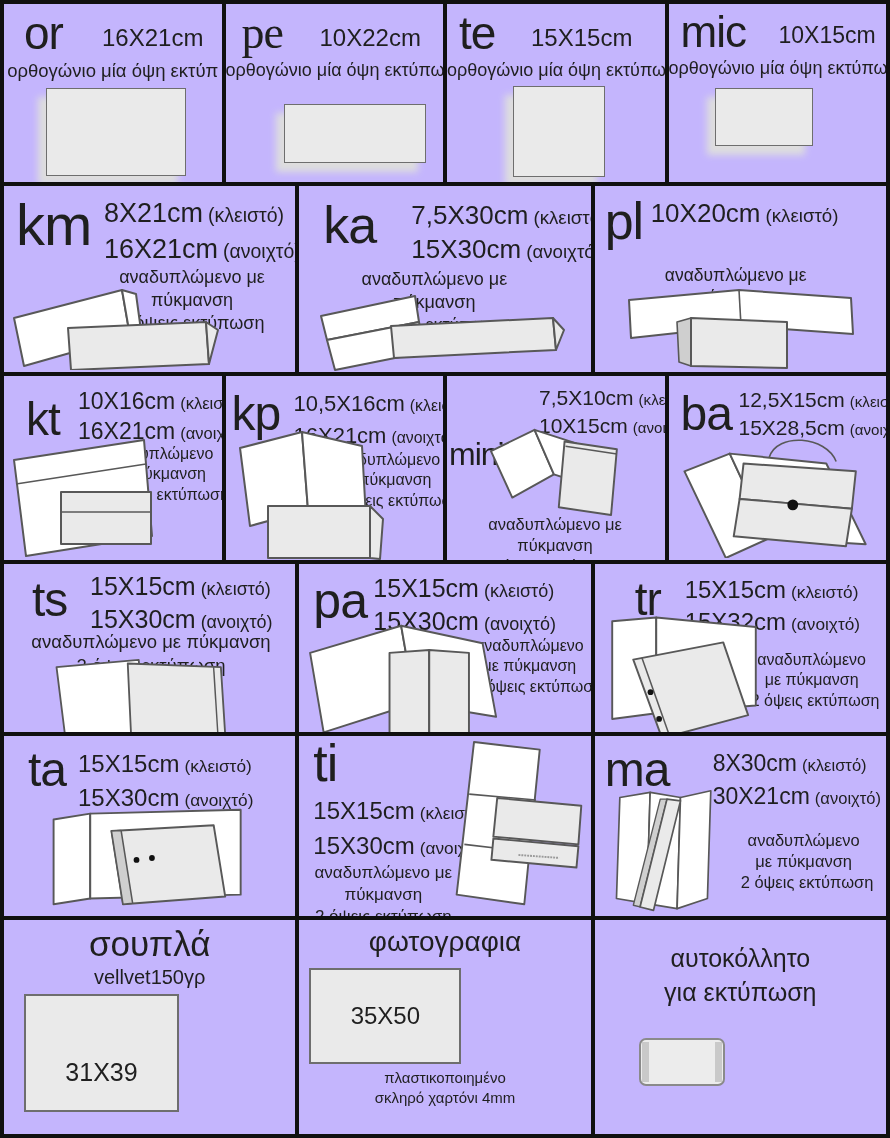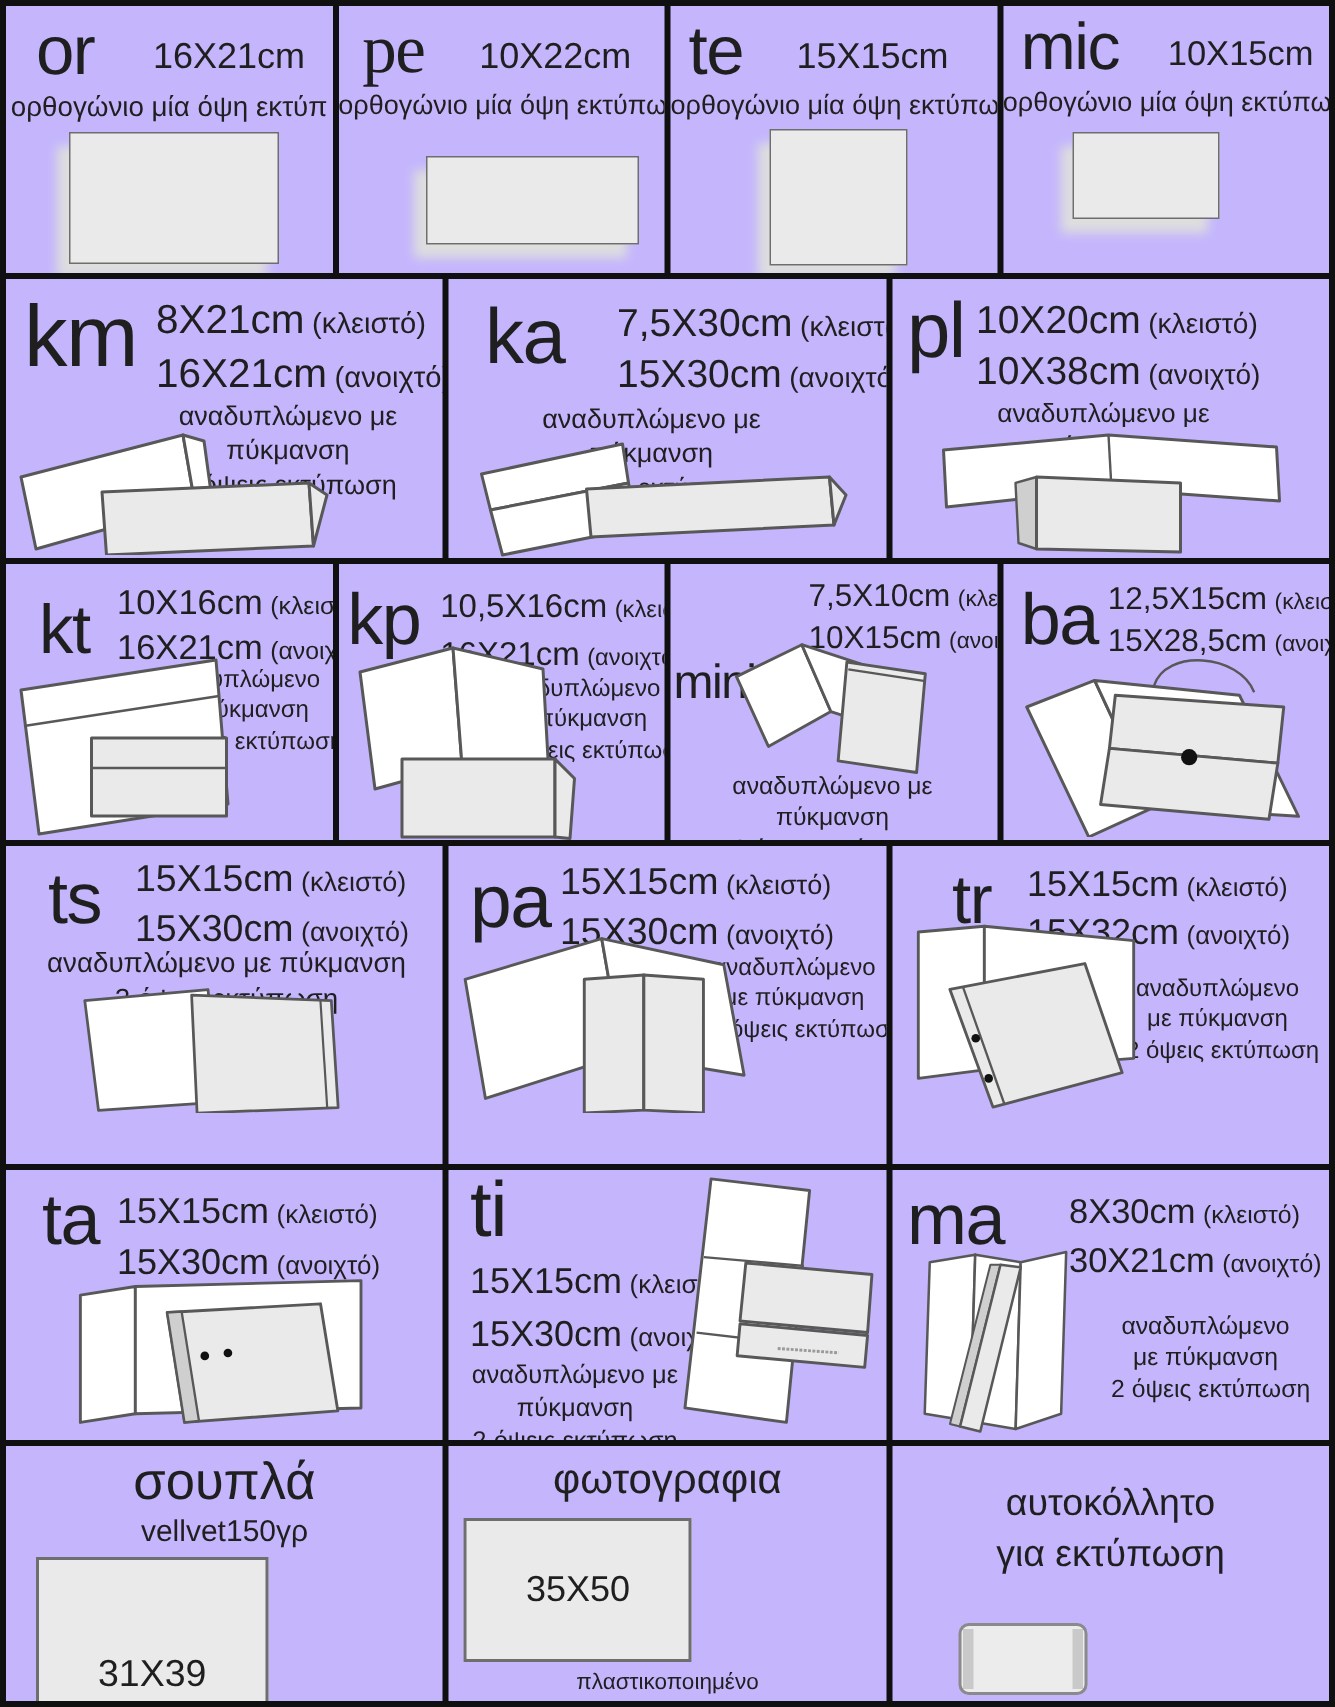--- a/index.html
+++ b/index.html
@@ -3,21 +3,21 @@
 <meta charset="utf-8">
 <style>
   html,body{margin:0;padding:0;background:#777;}
   .board{
     position:relative;width:890px;height:1138px;margin:0 auto;
     background:#101010;box-sizing:border-box;padding:4px;
     display:flex;flex-direction:column;gap:4px;
     font-family:"Liberation Sans","DejaVu Sans",sans-serif;color:#1f1f1f;
   }
   .row{display:flex;gap:4px;}
-  .r1{height:178px}.r2{height:186px}.r3{height:184px}.r4{height:212px}.r5{height:180px}.r6{flex:1}
+  .r1{height:178px}.r2{height:186px}.r3{height:184px}.r4{height:168px}.r5{height:180px}.r6{flex:1}
   .panel{position:relative;background:#c4b5fd;flex:1;overflow:hidden;}
   .code{position:absolute;line-height:.92;font-weight:400;letter-spacing:-1px;}
   .sz{position:absolute;}
   .szline{white-space:nowrap;line-height:1.32;}
   .plbl{font-size:.72em;margin-left:5px;}
   .desc{position:absolute;left:0;right:0;text-align:center;white-space:nowrap;}
   .note{position:absolute;text-align:center;line-height:1.28;}
   .note .n2{display:block;white-space:nowrap;}
   .card{position:absolute;background:#eaeaea;border:1.5px solid #6e6e6e;box-shadow:-8px 9px 7px #dedede;}
   .art{position:absolute;}
@@ -93,21 +93,20 @@
         <polygon class="o" points="6,24 100,4 104,30 12,48"></polygon>
         <polygon class="o" points="12,48 104,30 110,60 20,78"></polygon>
         <polygon class="g" points="76,34 238,26 241,58 79,66"></polygon>
         <polygon class="g" points="238,26 249,38 241,58"></polygon>
       </svg>
     </div>
     <div class="panel">
       <span class="code" style="left:10px;top:12px;font-size:52px;">pl</span>
       <div class="sz" style="left:56px;top:10px;font-size:26px;">
         <div class="szline"><span>10X20cm</span><span class="plbl">(κλειστό)</span></div>
-        <div class="szline"><span>10X38cm</span><span class="plbl">(ανοιχτό)</span></div>
       </div>
       <div class="note" style="left:28px;top:78px;width:226px;font-size:17.5px;">
         <div class="n1">αναδυπλώμενο με πύκμανση</div>
         <span class="n2">2 όψεις εκτύπωση</span>
       </div>
       <svg class="art" style="left:26px;top:98px;" width="238" height="86" viewBox="0 0 238 86">
         <polygon class="o" points="8,16 118,6 230,14 232,50 120,42 10,54"></polygon>
         <line class="ln" x1="118" y1="6" x2="120" y2="42"></line>
         <polygon class="d" points="56,38 70,34 70,82 58,78"></polygon>
         <polygon class="g" points="70,34 166,38 166,84 70,82"></polygon>

